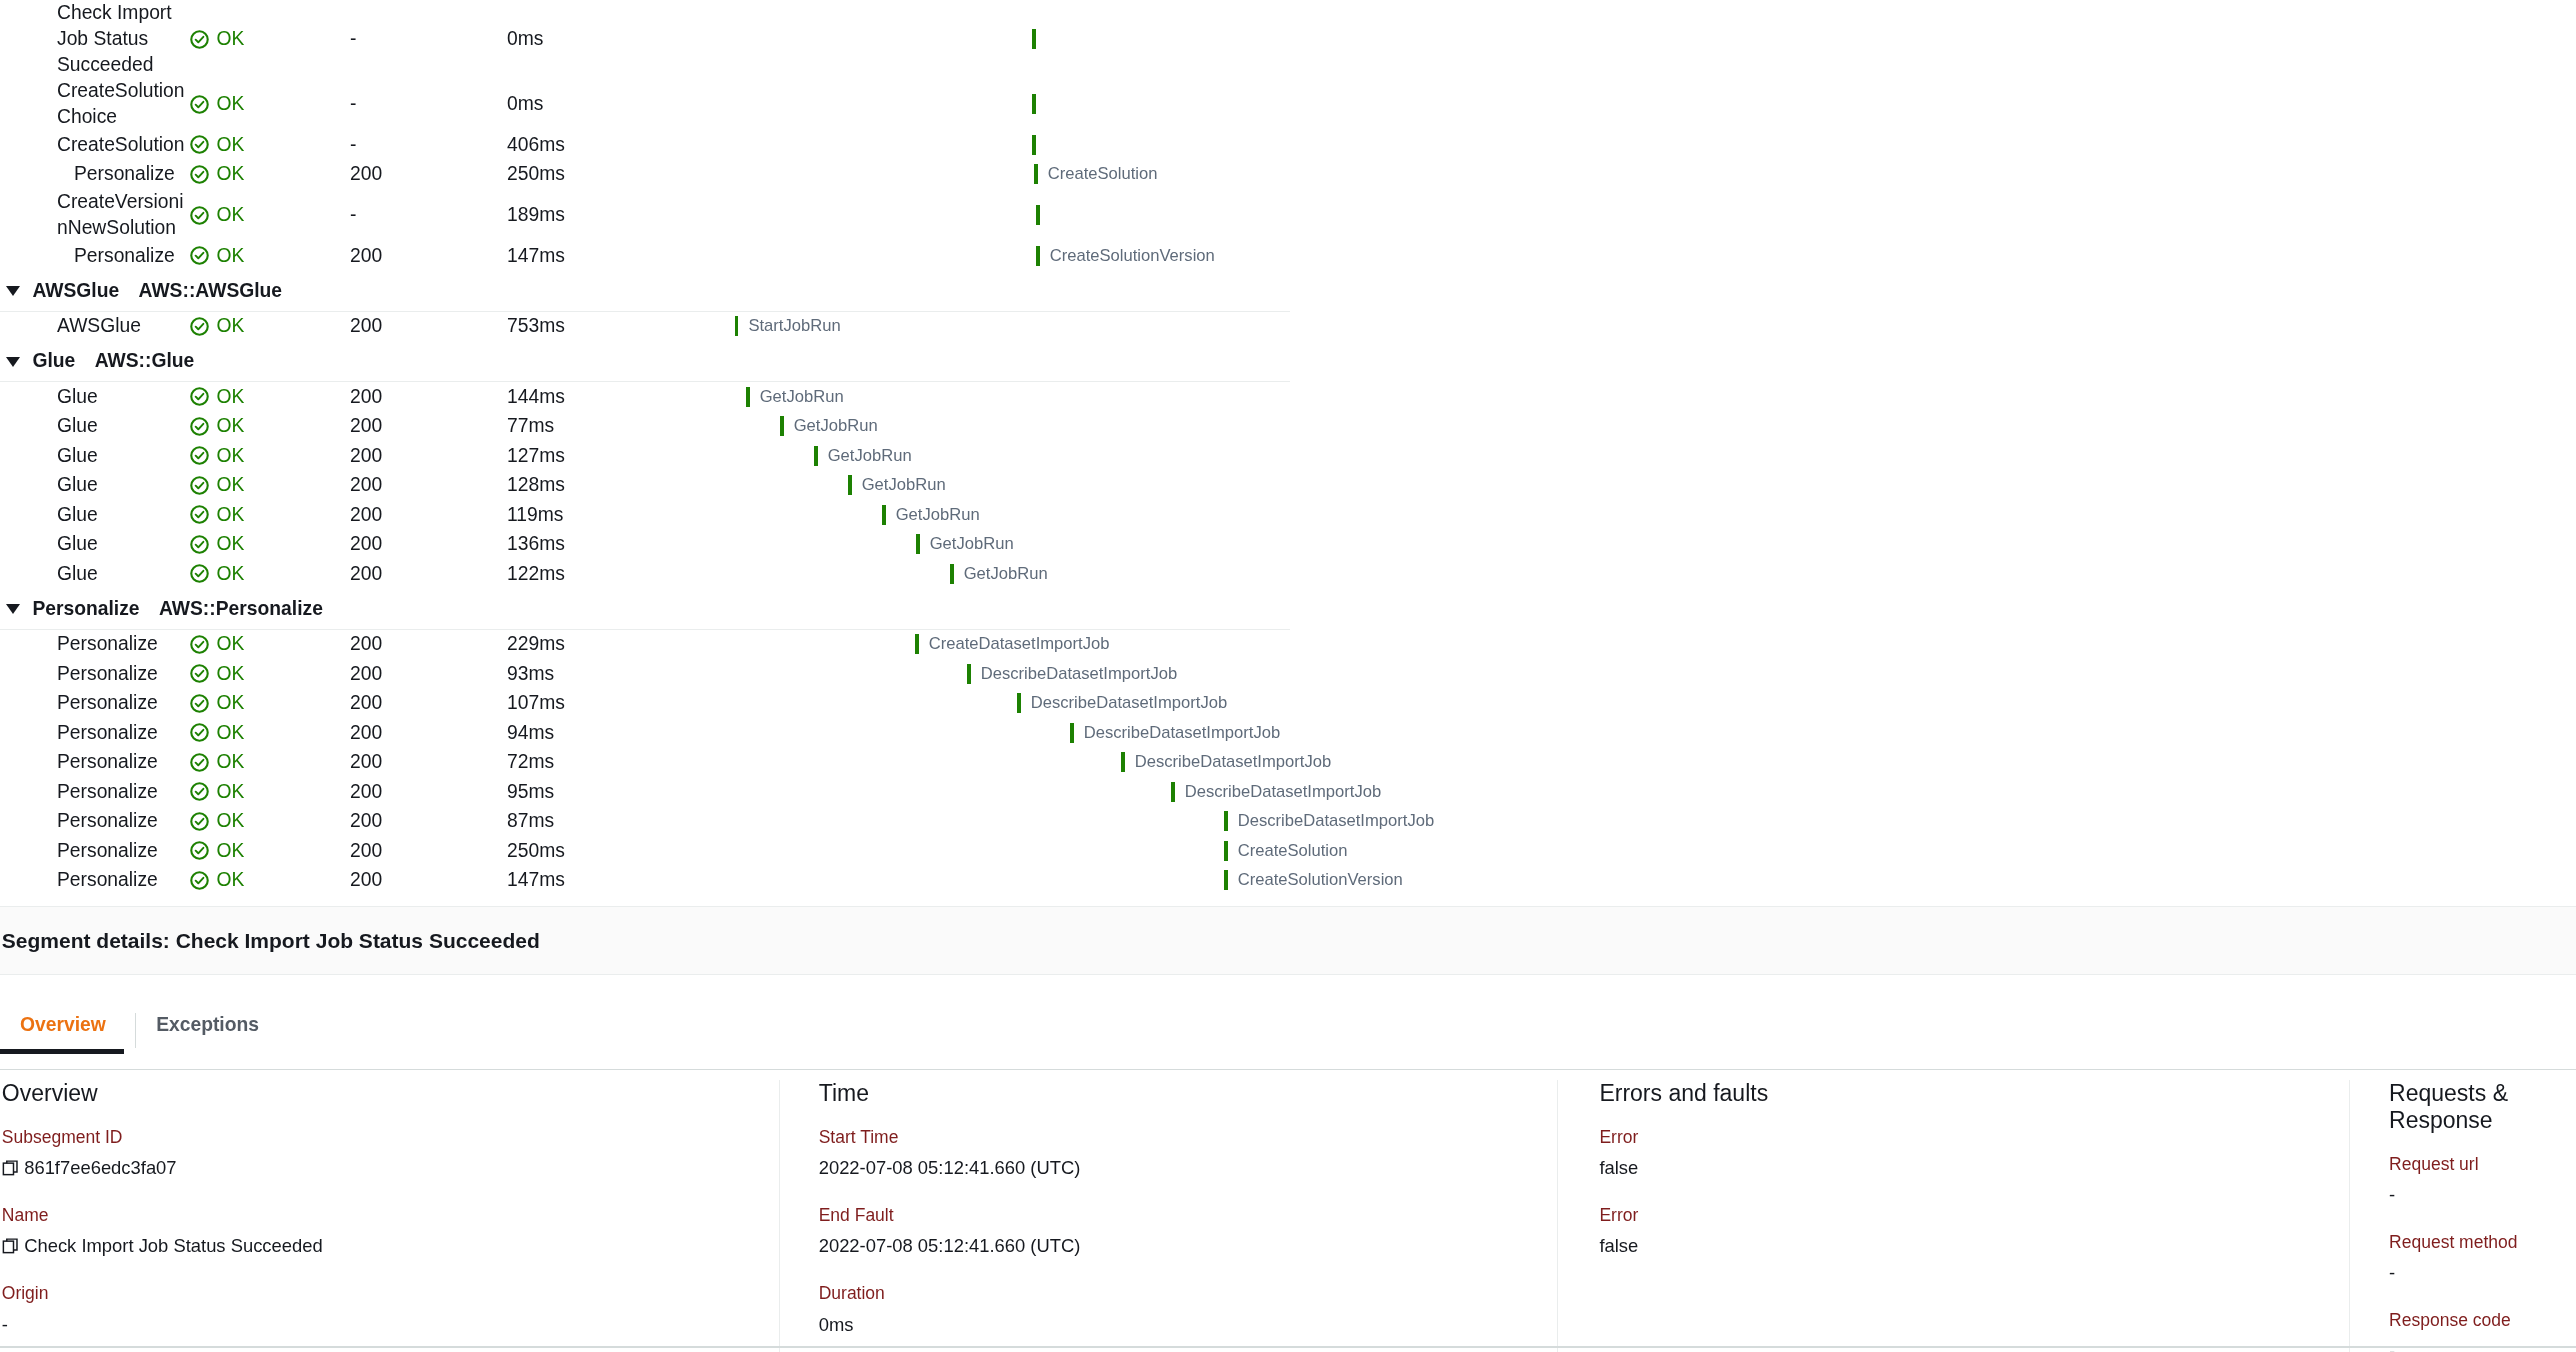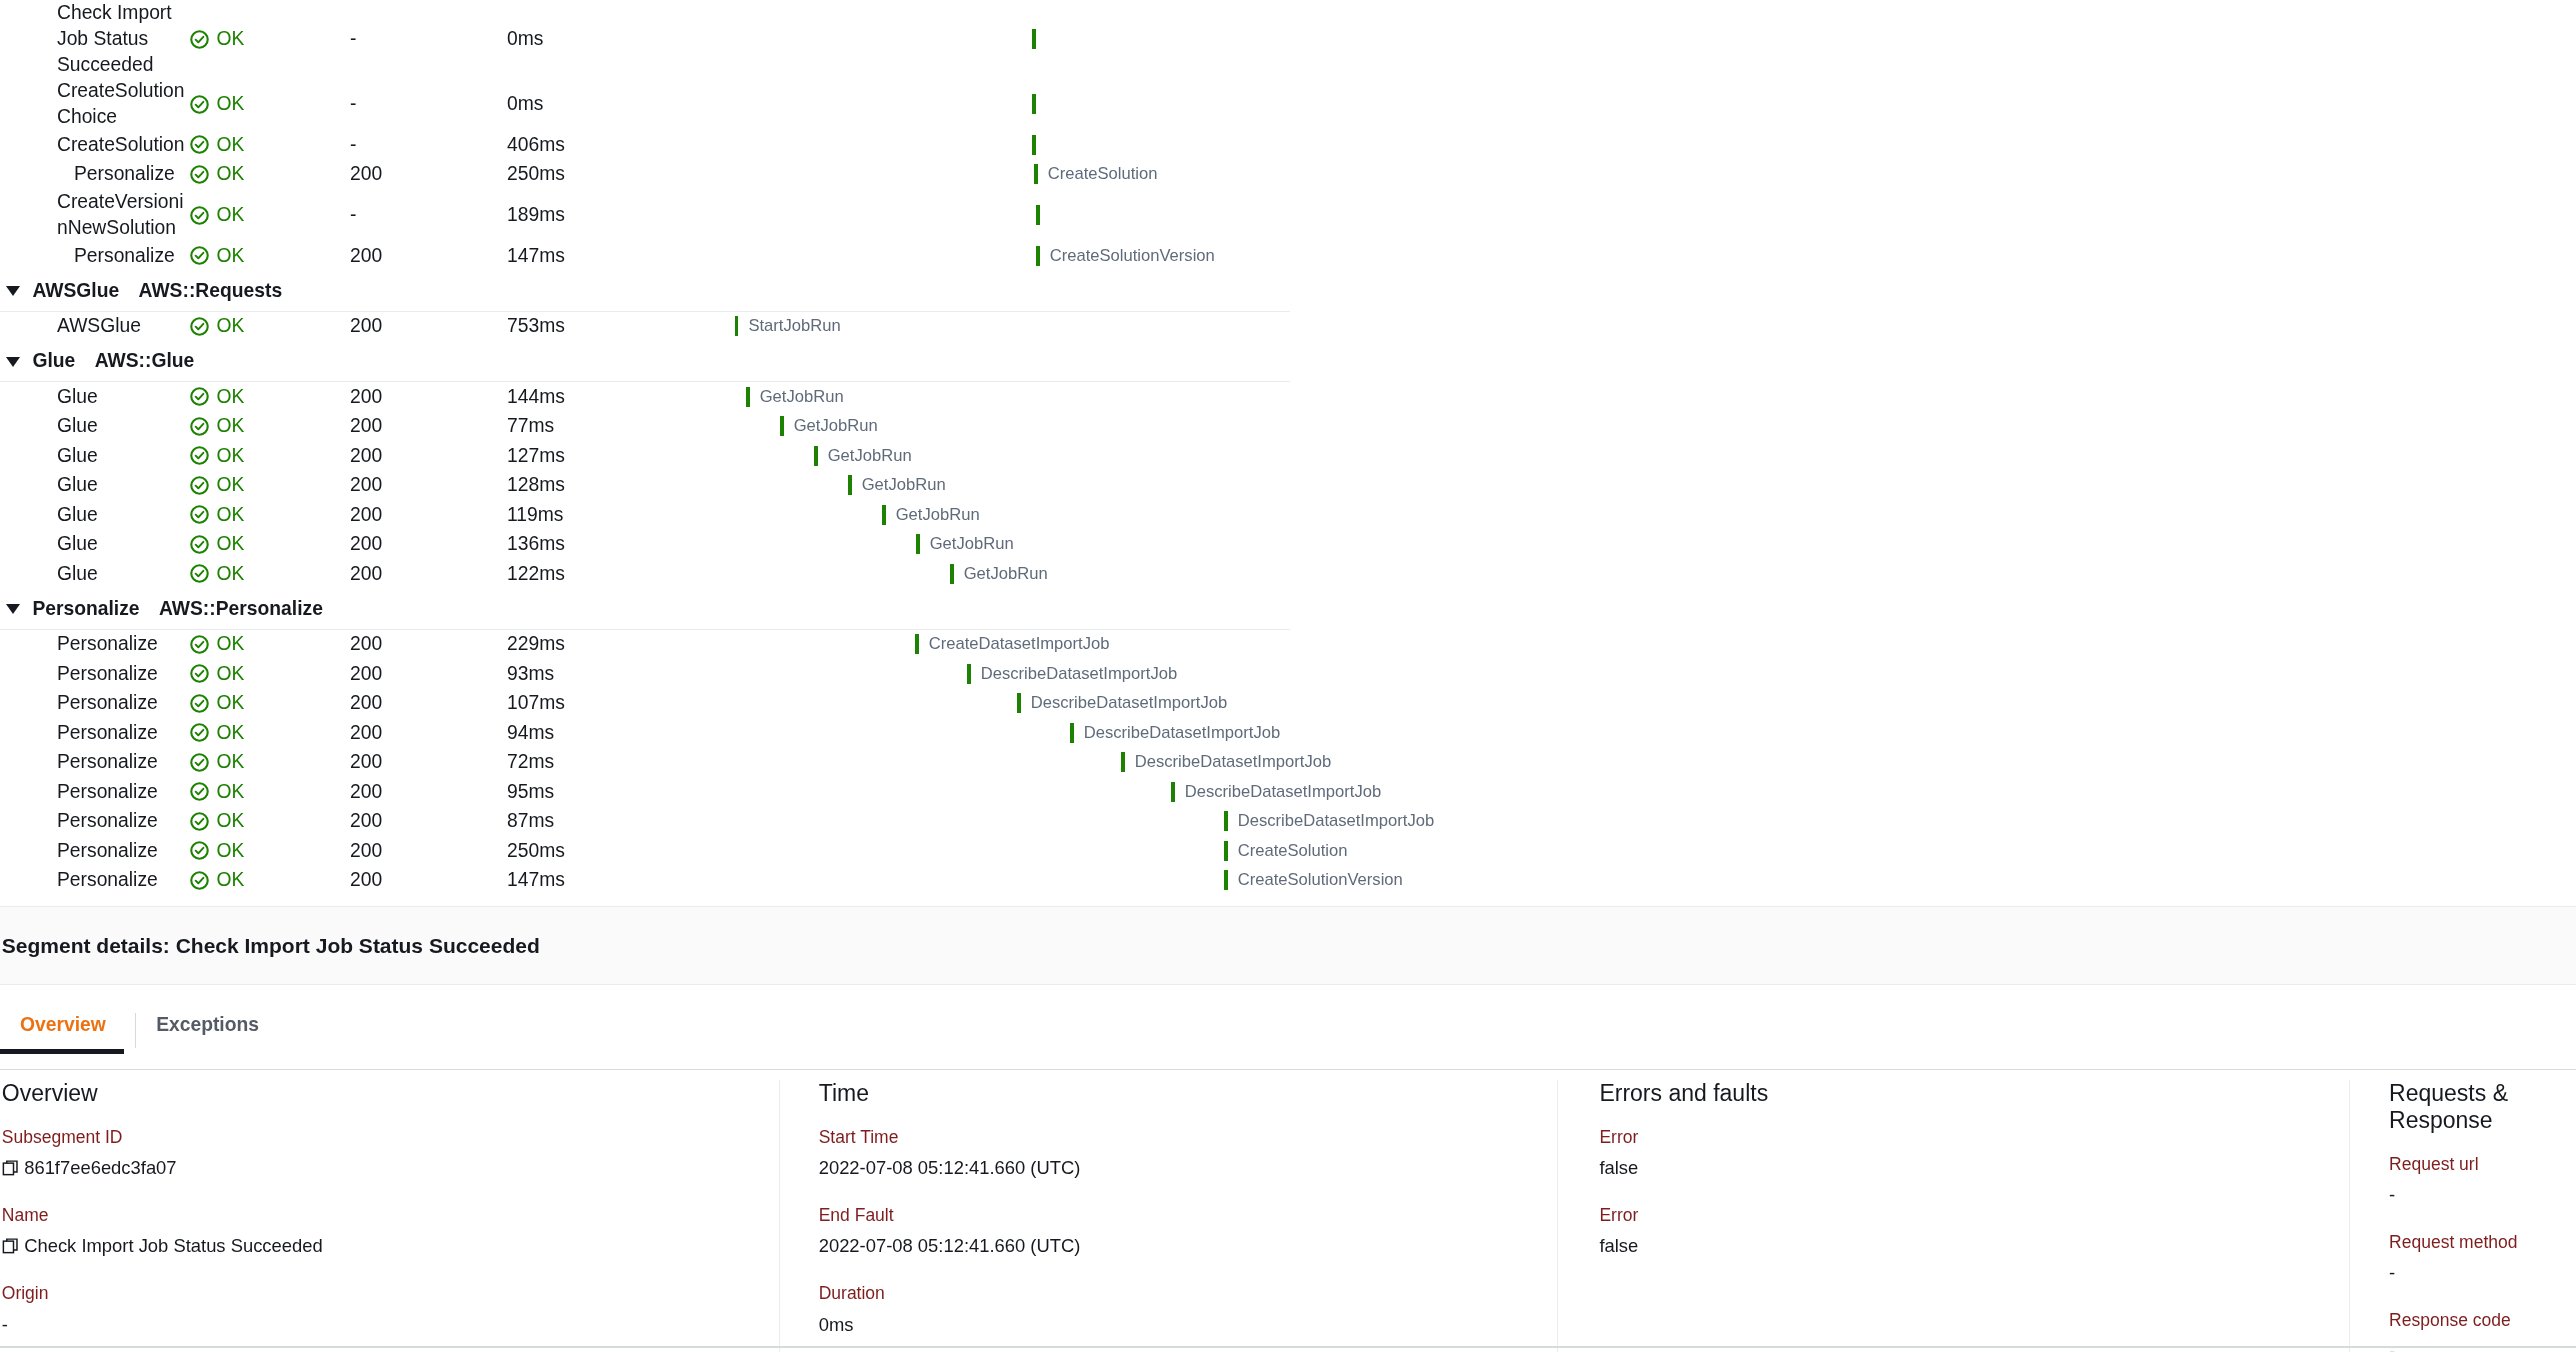--- a/index.html
+++ b/index.html
@@ -120,21 +120,21 @@
     color: #16191f;
     margin-left: 7.4px;
   }
 
   
   .details-banner {
     position: absolute;
     left: 0;
     top: 906px;
     width: 2576px;
-    height: 79px;
+    height: 69px;
     background: #fafafa;
     border-top: 0.9px solid #eaeded;
     border-bottom: 0.9px solid #eaeded;
     display: flex;
     align-items: center;
   }
   .details-banner h2 {
     margin: 0;
     padding-left: 1.8px;
     font-size: 21px;
@@ -347,21 +347,21 @@
         <div class="col-bar">
           <div class="bar-wrap" style="left:317px">
             <span class="bar"></span>
             <span class="bar-label">CreateSolutionVersion</span>
           </div>
         </div>
       </div>
       <div class="group-head">
         <span class="caret"></span>
         <span class="group-title">AWSGlue</span>
-        <span class="group-type">AWS::Requests</span>
+        <span class="group-type">AWS::AWSGlue</span>
       </div>
       <div class="tl-row indent-1">
         <div class="col-name">
           <span class="nm">AWSGlue</span>
         </div>
         <div class="col-status">
           <svg class="ok-icon" viewBox="0 0 24 24">
             <circle cx="12" cy="12" r="9.4" fill="none" stroke="#1d8102" stroke-width="2.4"></circle>
             <path d="M7.6 12.2 L10.6 15.2 L16.4 8.9" fill="none" stroke="#1d8102" stroke-width="2.2" stroke-linecap="round" stroke-linejoin="round"></path>
           </svg>

